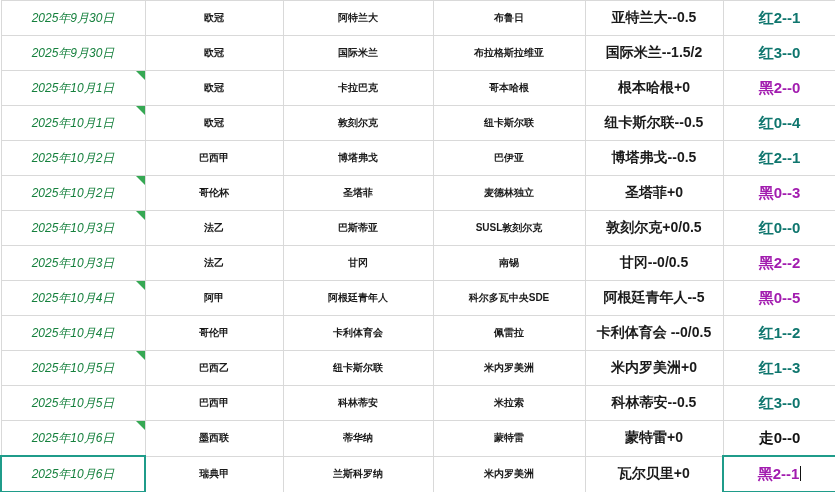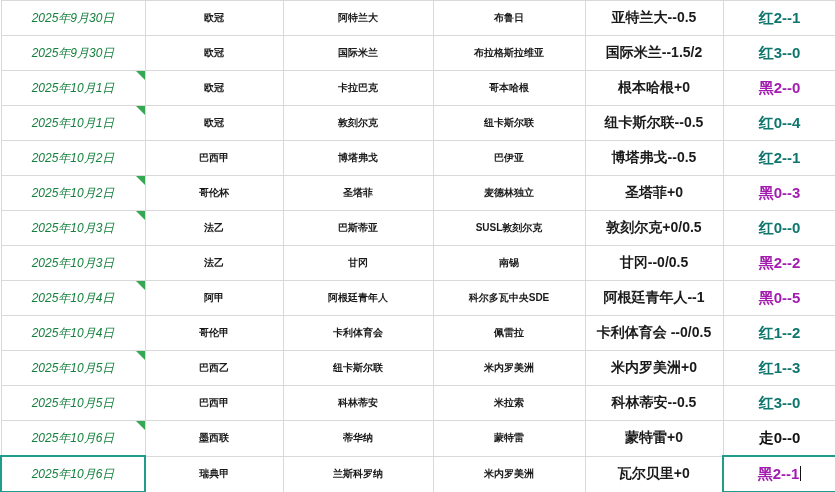--- a/index.html
+++ b/index.html
@@ -159,21 +159,21 @@
         <td class="home-cell">甘冈</td>
         <td class="away-cell">南锡</td>
         <td class="hand-cell">甘冈--0/0.5</td>
         <td class="res-cell res-black">黑2--2</td>
       </tr>
       <tr>
         <td class="date-cell mark">2025年10月4日</td>
         <td class="league-cell">阿甲</td>
         <td class="home-cell">阿根廷青年人</td>
         <td class="away-cell">科尔多瓦中央SDE</td>
-        <td class="hand-cell">阿根廷青年人--1</td>
+        <td class="hand-cell">阿根廷青年人--5</td>
         <td class="res-cell res-black">黑0--5</td>
       </tr>
       <tr>
         <td class="date-cell">2025年10月4日</td>
         <td class="league-cell">哥伦甲</td>
         <td class="home-cell">卡利体育会</td>
         <td class="away-cell">佩雷拉</td>
         <td class="hand-cell">卡利体育会 --0/0.5</td>
         <td class="res-cell res-red">红1--2</td>
       </tr>

